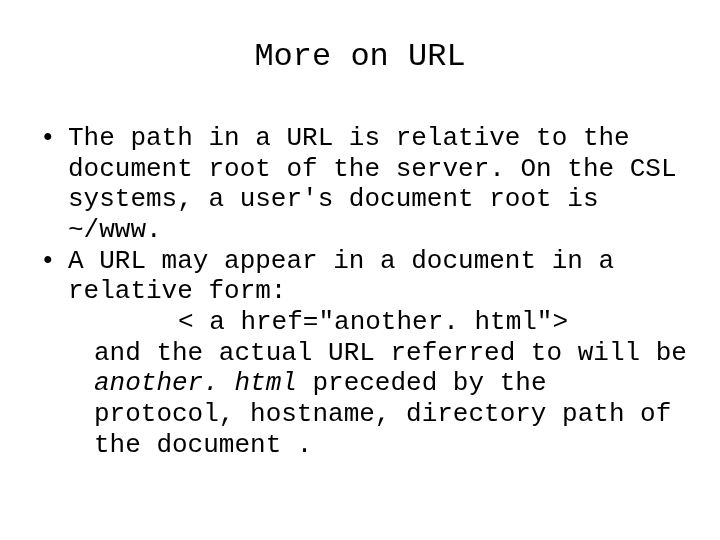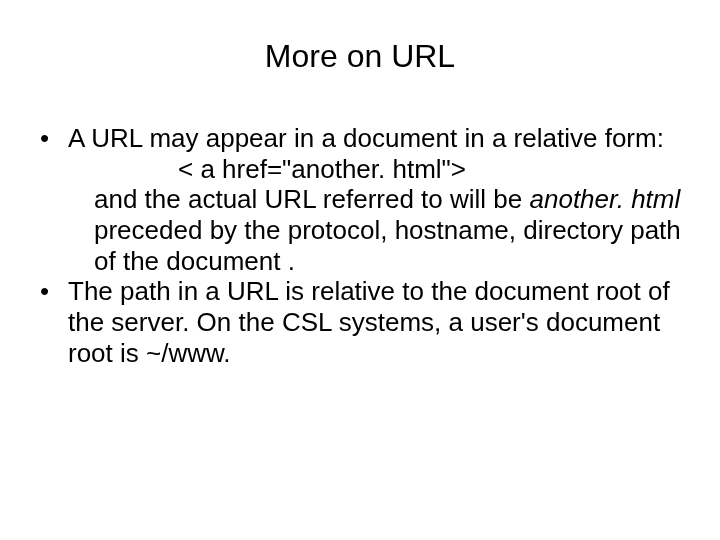--- a/index.html
+++ b/index.html
@@ -1,18 +1,19 @@
 <!DOCTYPE html>
 <html><head>
   <meta charset="utf-8">
   <style>
     * {
       margin: 0;
       padding: 0;
       box-sizing: border-box;
+      font-family: Liberation Mono, monospace;
     }
     body {
       width: 720px;
       height: 540px;
       background: #ffffff;
       font-family: Arial, Helvetica, sans-serif;
       color: #000000;
       padding: 38px 30px 30px 30px;
     }
     .title {
@@ -51,21 +52,21 @@
     }
   </style>
 </head>
 <body>
 
 <h1 class="title">More on URL</h1>
 
 <div class="content">
   <ul>
     <li>
+      <span>The path in a URL is relative to the document root of the server.  On the CSL systems, a user's document root is ~/www.</span>
+    </li>
+    <li>
       <div>A URL may appear in a document  in a relative form:</div>
       <div class="code-line">&lt; a href="another. html"&gt;</div>
       <div class="follow-line"><span> and the actual URL referred to will be </span><span class="italic">another. html</span><span> preceded by the protocol, hostname, directory path of the document .</span></div>
-    </li>
-    <li>
-      <span>The path in a URL is relative to the document root of the server.  On the CSL systems, a user's document root is ~/www.</span>
     </li>
   </ul>
 </div>
 
 </body></html>

